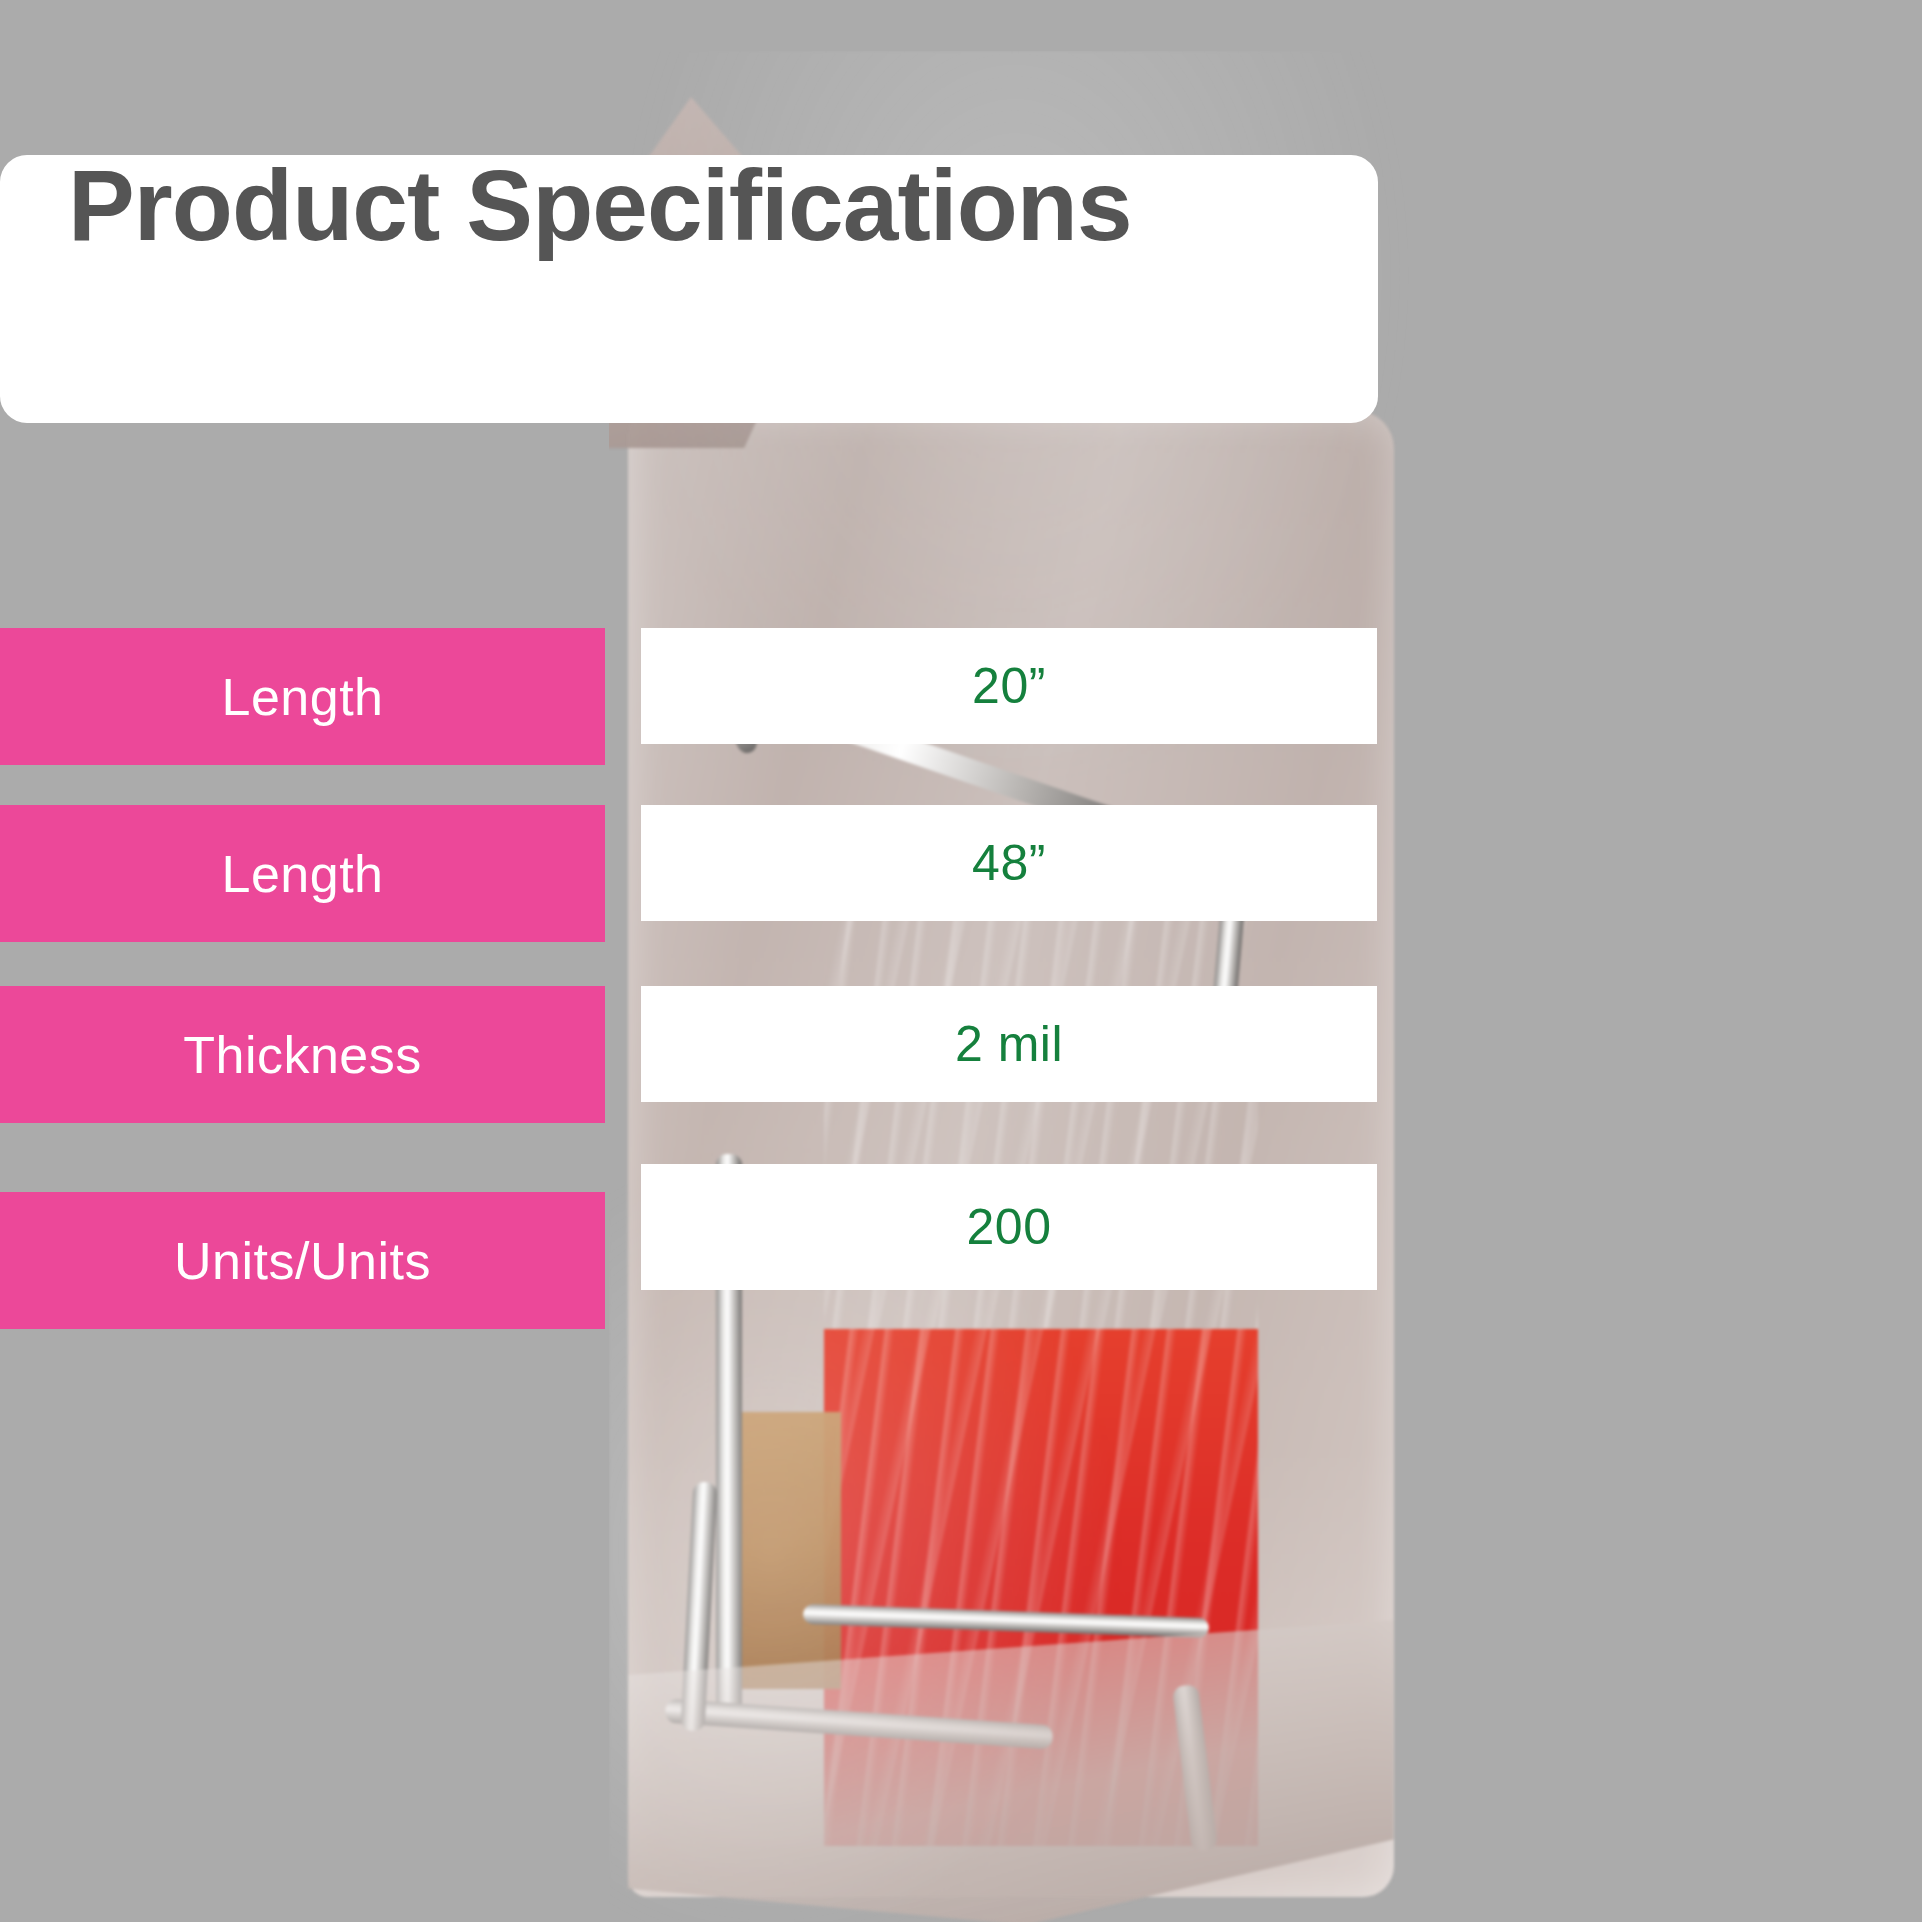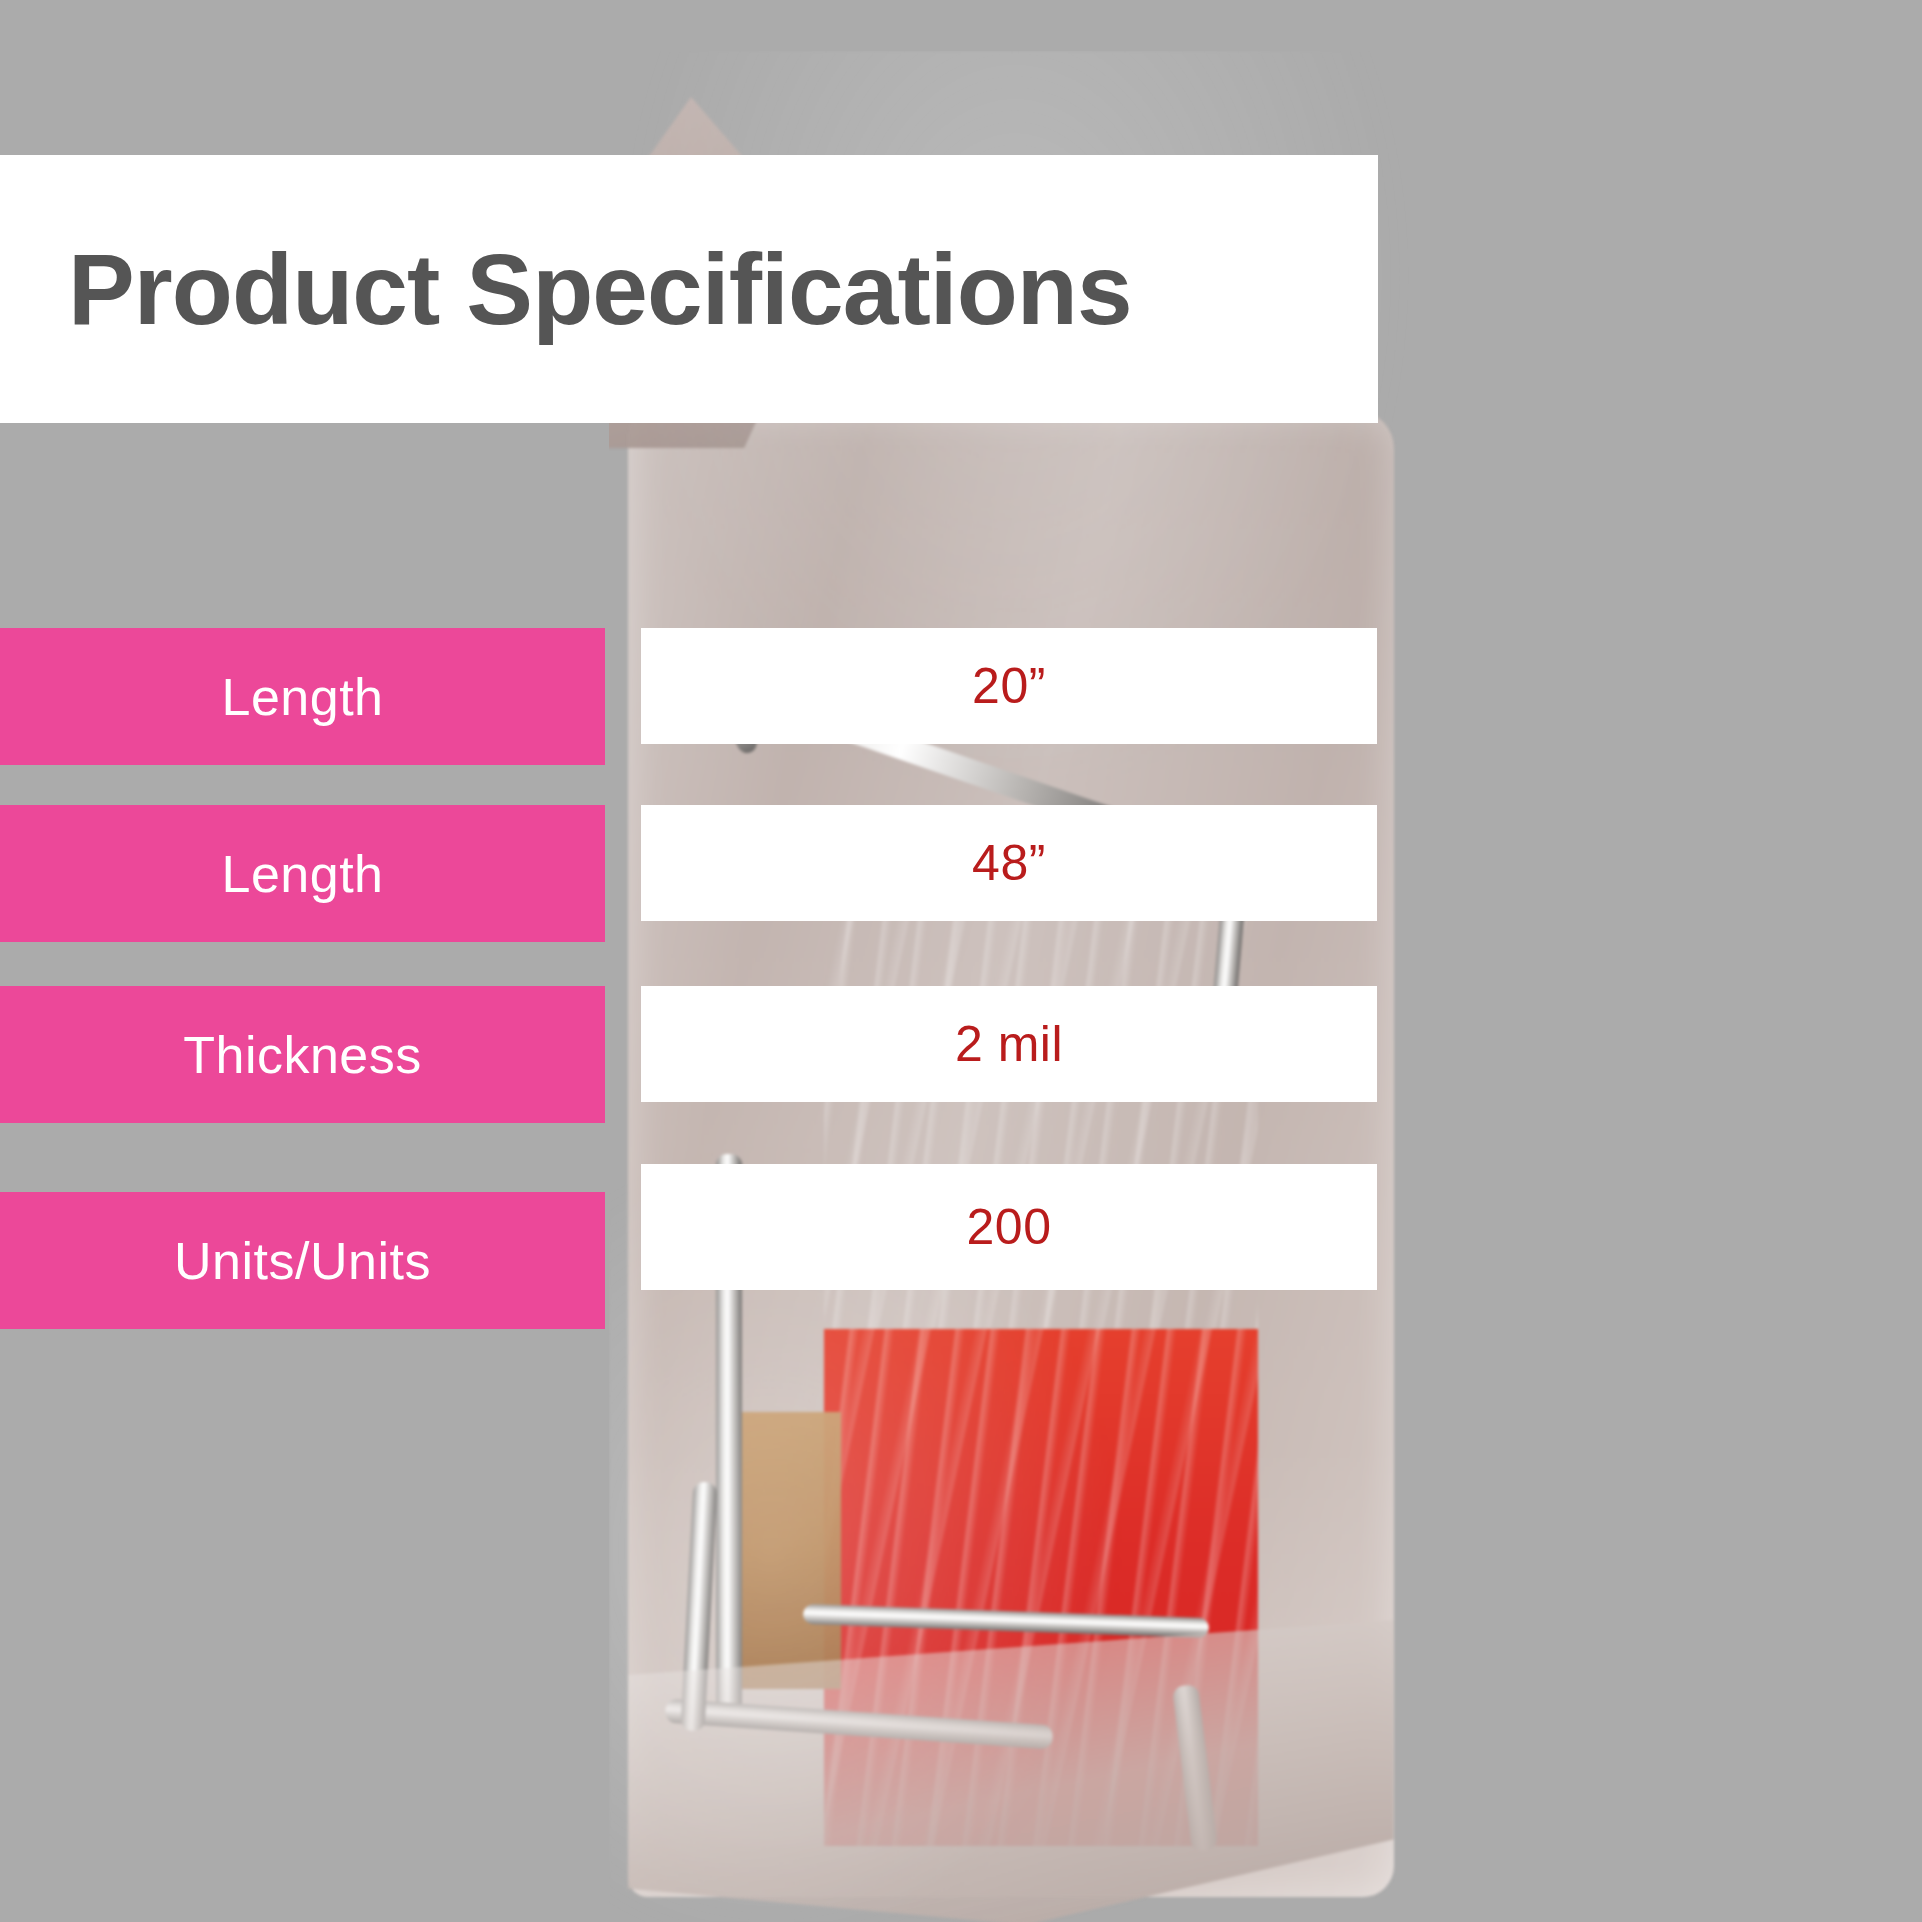--- a/index.html
+++ b/index.html
@@ -112,21 +112,21 @@
     pointer-events:none;
   }
   .photo-blur { filter: blur(1.5px) saturate(1.02); }
 
   
   .title-bar {
     position:absolute;
     left:0px; top:155px;
     width:1378px; height:268px;
     background:#ffffff;
-    display:flex; align-items:center;
+    display:flex; align-items:flex-start;border-radius:27px;
   }
   .title-text {
     margin-left:68px;
     font-size:100px;
     font-weight:bold;
     color:#555555;
     letter-spacing:-0.9px;
     line-height:1;
     white-space:nowrap;
   }
@@ -145,21 +145,21 @@
     letter-spacing:0.5px;
     line-height:1;
   }
   .spec-value {
     position:absolute; left:641px; top:0;
     width:736px; height:116px;
     background:#ffffff;
     display:flex; align-items:center; justify-content:center;
   }
   .spec-value span {
-    color:#b91c1c;
+    color:#15803d;
     font-size:50px;
     font-weight:normal;
     letter-spacing:0.5px;
     line-height:1;
   }
   .r0 { top:628px; }
   .r1 { top:805px; }
   .r2 { top:986px; }
   .r3 { top:1192px; }
   .r3 .spec-value { top:-28px; height:126px;text-align:right; }

